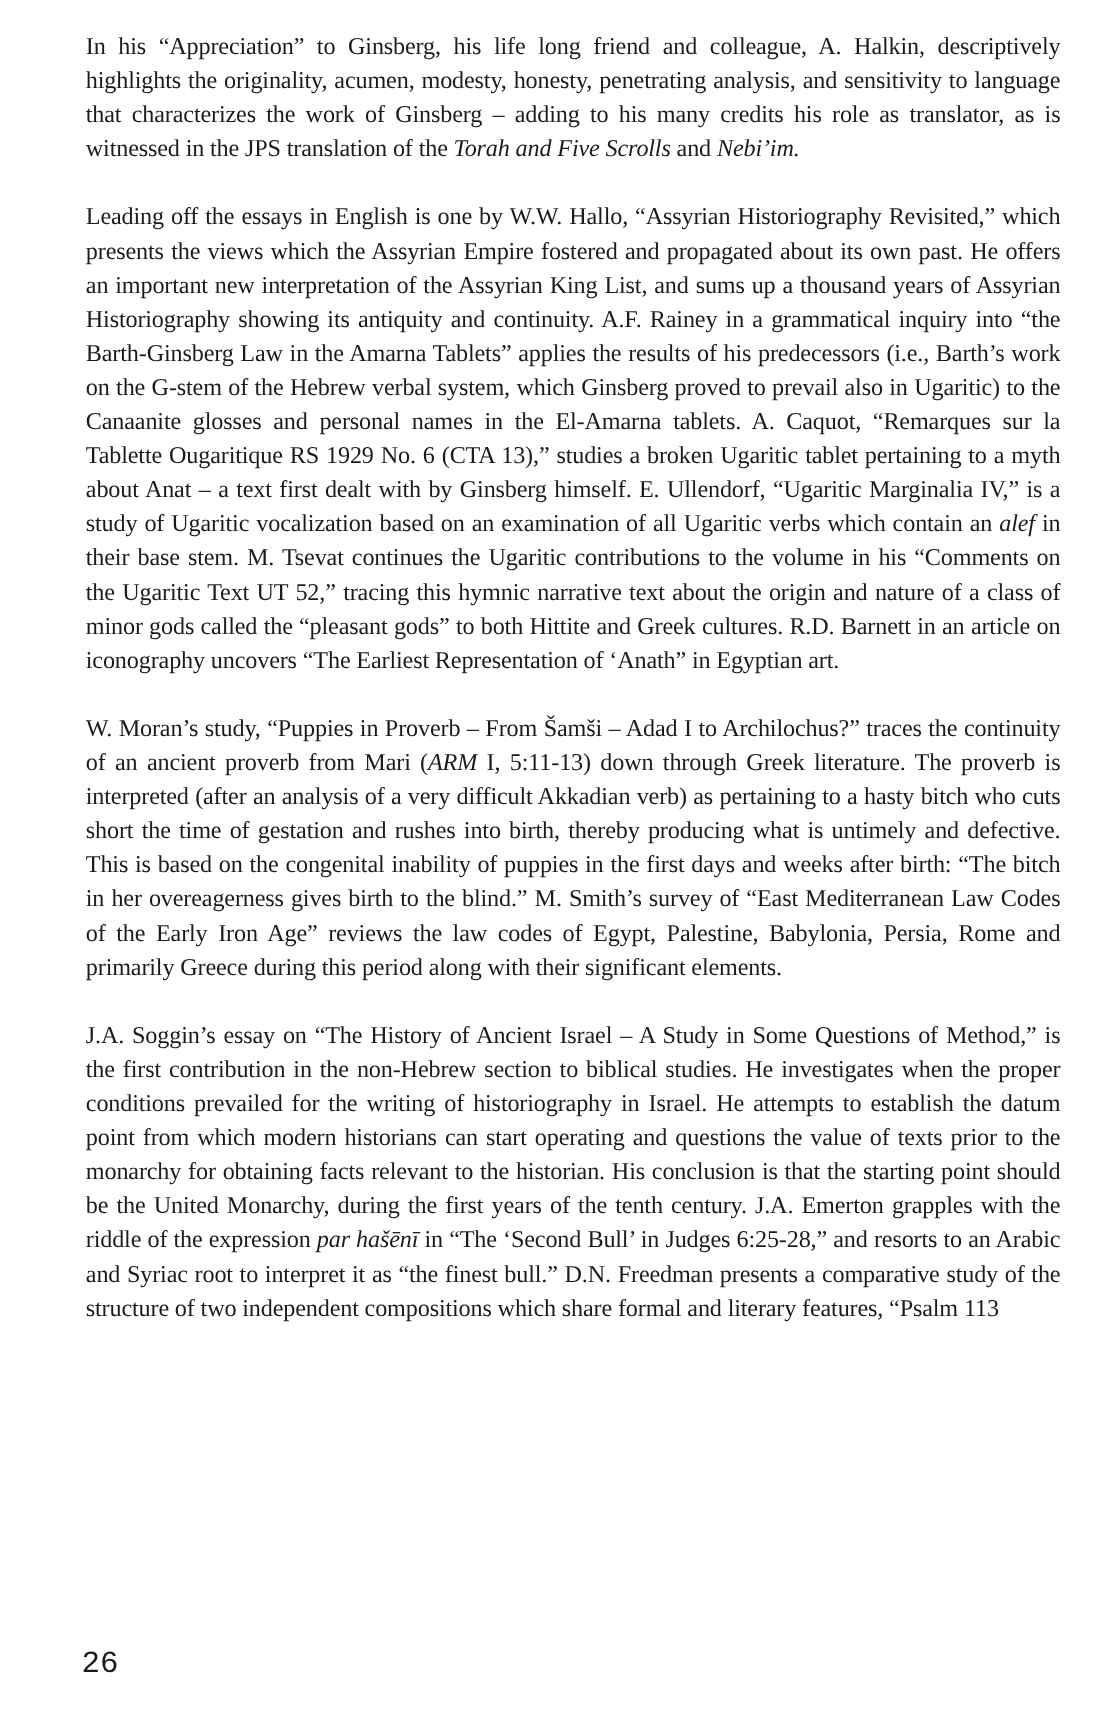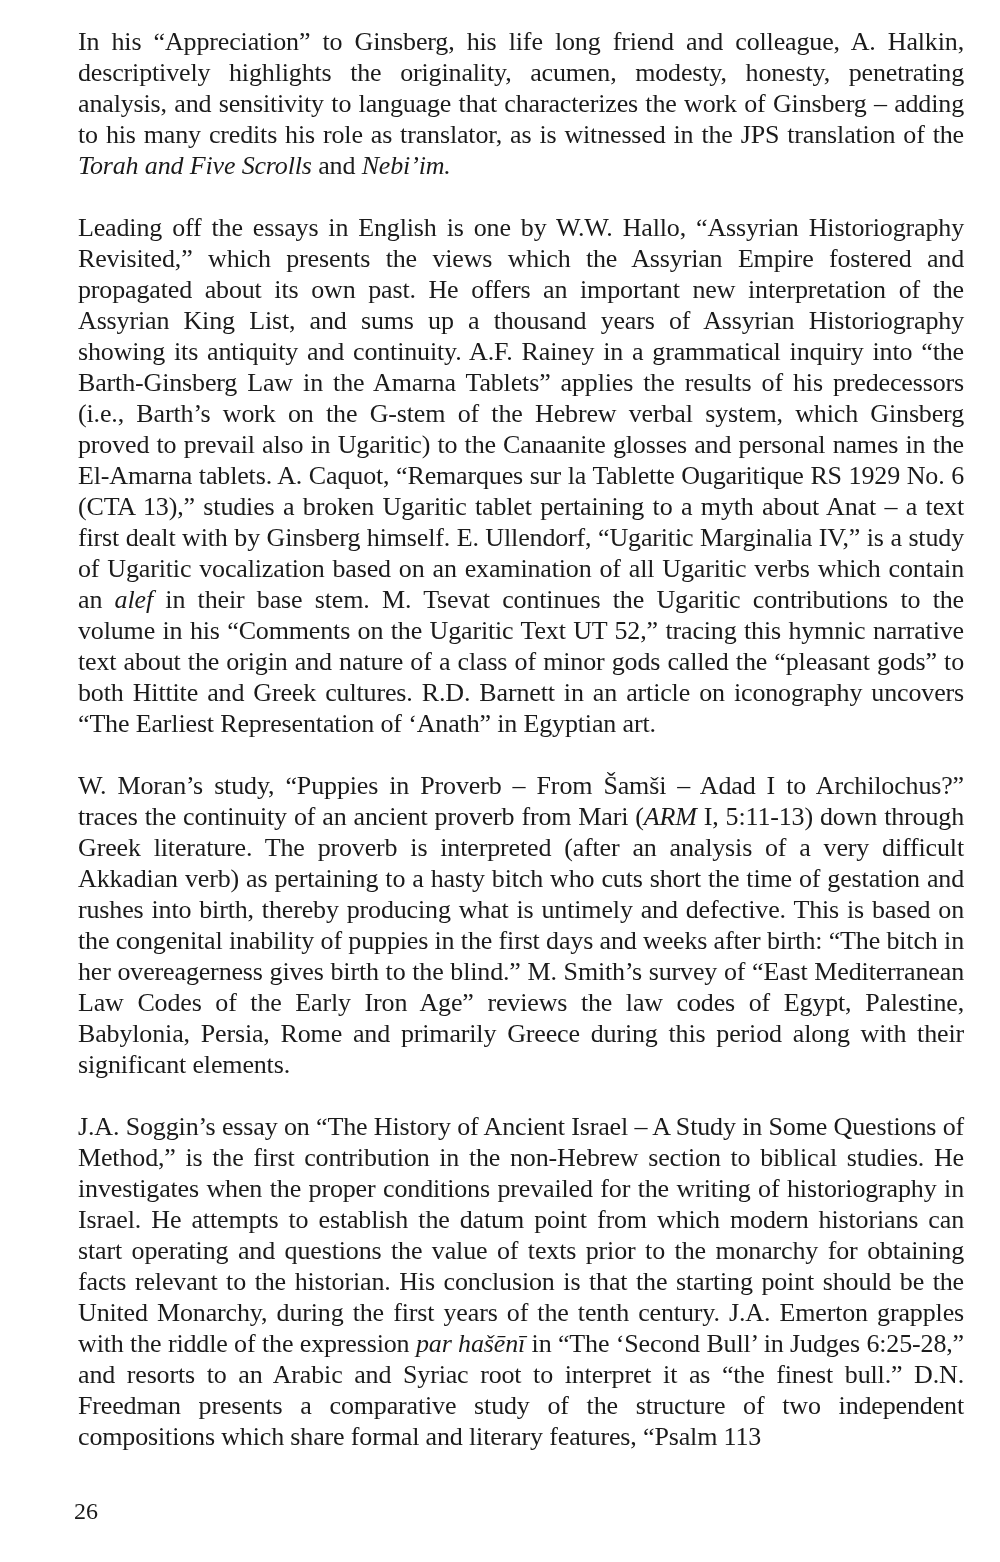--- a/index.html
+++ b/index.html
@@ -1,27 +1,27 @@
 <!DOCTYPE html>
 <html><head>
   <meta charset="utf-8">
   <style>
     html, body { margin: 0; padding: 0; background: #ffffff; }
     body { width: 1000px; height: 1562px; position: relative; overflow: hidden; }
     .page {
       position: absolute; left: 78px; top: 26px; width: 886px;
       font-family: "Liberation Serif", serif;
-      font-size: 26px; line-height: 31px; color: #1b1b1b;
+      font-size: 22px; line-height: 31px; color: #1b1b1b;
       letter-spacing: -0.15px;
     }
     .para { margin: 0 0 31px 0; text-align: justify; text-align-last: left; }
     .para span.i { font-style: italic; }
     .page-number {
       position: absolute; left: 74px; top: 1498px;
-      font-family: Liberation Serif, serif; font-size: 24px; color: #1b1b1b;
+      font-family: Liberation Mono, monospace; font-size: 28px; color: #1b1b1b;
     }
   </style>
 </head>
 <body>
 
 <div class="page">
   <p class="para">
     <span>In his “Appreciation” to Ginsberg, his life long friend and colleague, A. Halkin, descriptively highlights the originality, acumen, modesty, honesty, penetrating analysis, and sensitivity to language that characterizes the work of Ginsberg – adding to his many credits his role as translator, as is witnessed in the JPS translation of the </span><span class="i">Torah and Five Scrolls</span><span> and </span><span class="i">Nebi’im.</span>
   </p>
   <p class="para">

